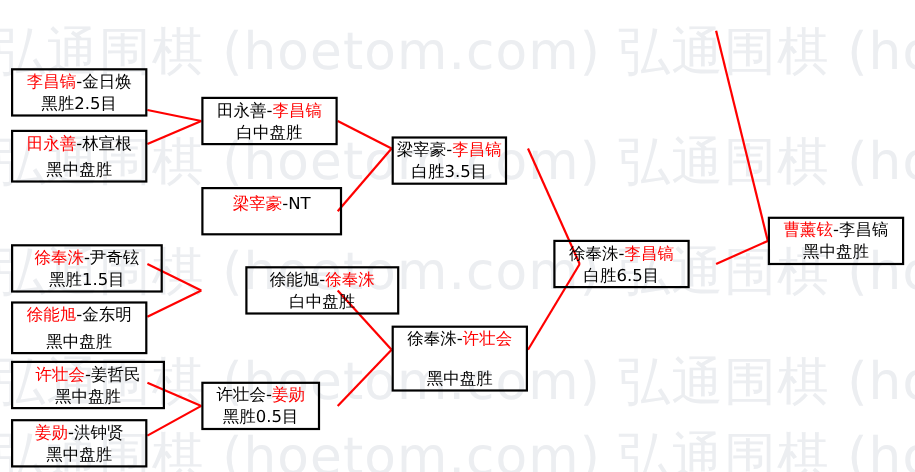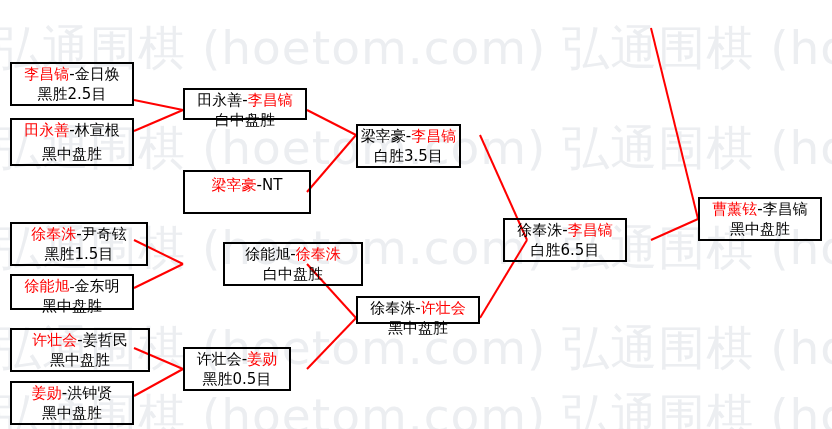--- a/index.html
+++ b/index.html
@@ -129,52 +129,52 @@
         <div class="result">黑胜2.5目</div>
       </div>
       <div class="match-box" style="left: 10px; top: 118px; width: 124px; height: 48px;">
         <div class="players"><span class="winner">田永善</span><span class="dash">-</span><span class="loser">林宣根</span></div>
         <div class="result">黑中盘胜</div>
       </div>
       <div class="match-box" style="left: 10px; top: 222px; width: 138px; height: 44px;">
         <div class="players"><span class="winner">徐奉洙</span><span class="dash">-</span><span class="loser">尹奇铉</span></div>
         <div class="result">黑胜1.5目</div>
       </div>
-      <div class="match-box" style="left: 10px; top: 274px; width: 124px; height: 36px; font-family: Liberation Serif, serif;">
+      <div class="match-box" style="left: 10px; top: 274px; width: 124px; height: 48px;">
         <div class="players"><span class="winner">徐能旭</span><span class="dash">-</span><span class="loser">金东明</span></div>
         <div class="result">黑中盘胜</div>
       </div>
       <div class="match-box" style="left: 10px; top: 328px; width: 140px; height: 44px;">
         <div class="players"><span class="winner">许壮会</span><span class="dash">-</span><span class="loser">姜哲民</span></div>
         <div class="result">黑中盘胜</div>
       </div>
       <div class="match-box" style="left: 10px; top: 381px; width: 124px; height: 44px;">
         <div class="players"><span class="winner">姜勋</span><span class="dash">-</span><span class="loser">洪钟贤</span></div>
         <div class="result">黑中盘胜</div>
       </div>
-      <div class="match-box" style="left: 183px; top: 88px; width: 124px; height: 32px;">
+      <div class="match-box" style="left: 183px; top: 88px; width: 124px; height: 44px;">
         <div class="players"><span class="loser">田永善</span><span class="dash">-</span><span class="winner">李昌镐</span></div>
         <div class="result">白中盘胜</div>
       </div>
       <div class="match-box single-line" style="left: 183px; top: 170px; width: 128px; height: 44px;">
         <div class="players"><span class="winner">梁宰豪</span><span class="dash">-</span><span class="loser">NT</span></div>
       </div>
       <div class="match-box" style="left: 183px; top: 242px; width: 140px; height: 44px; margin-left: 40px;">
         <div class="players"><span class="loser">徐能旭</span><span class="dash">-</span><span class="winner">徐奉洙</span></div>
         <div class="result">白中盘胜</div>
       </div>
       <div class="match-box" style="left: 183px; top: 347px; width: 108px; height: 44px;">
         <div class="players"><span class="loser">许壮会</span><span class="dash">-</span><span class="winner">姜勋</span></div>
         <div class="result">黑胜0.5目</div>
       </div>
       <div class="match-box" style="left: 356px; top: 124px; width: 105px; height: 44px;">
         <div class="players"><span class="loser">梁宰豪</span><span class="dash">-</span><span class="winner">李昌镐</span></div>
         <div class="result">白胜3.5目</div>
       </div>
-      <div class="match-box" style="left: 356px; top: 296px; width: 124px; height: 28px;">
+      <div class="match-box" style="left: 356px; top: 296px; width: 124px; height: 60px;">
         <div class="players"><span class="loser">徐奉洙</span><span class="dash">-</span><span class="winner">许壮会</span></div>
         <div class="result">黑中盘胜</div>
       </div>
       <div class="match-box" style="left: 503px; top: 218px; width: 124px; height: 44px;">
         <div class="players"><span class="loser">徐奉洙</span><span class="dash">-</span><span class="winner">李昌镐</span></div>
         <div class="result">白胜6.5目</div>
       </div>
       <div class="match-box" style="left: 698px; top: 197px; width: 124px; height: 44px;">
         <div class="players"><span class="winner">曹薰铉</span><span class="dash">-</span><span class="loser">李昌镐</span></div>
         <div class="result">黑中盘胜</div>

